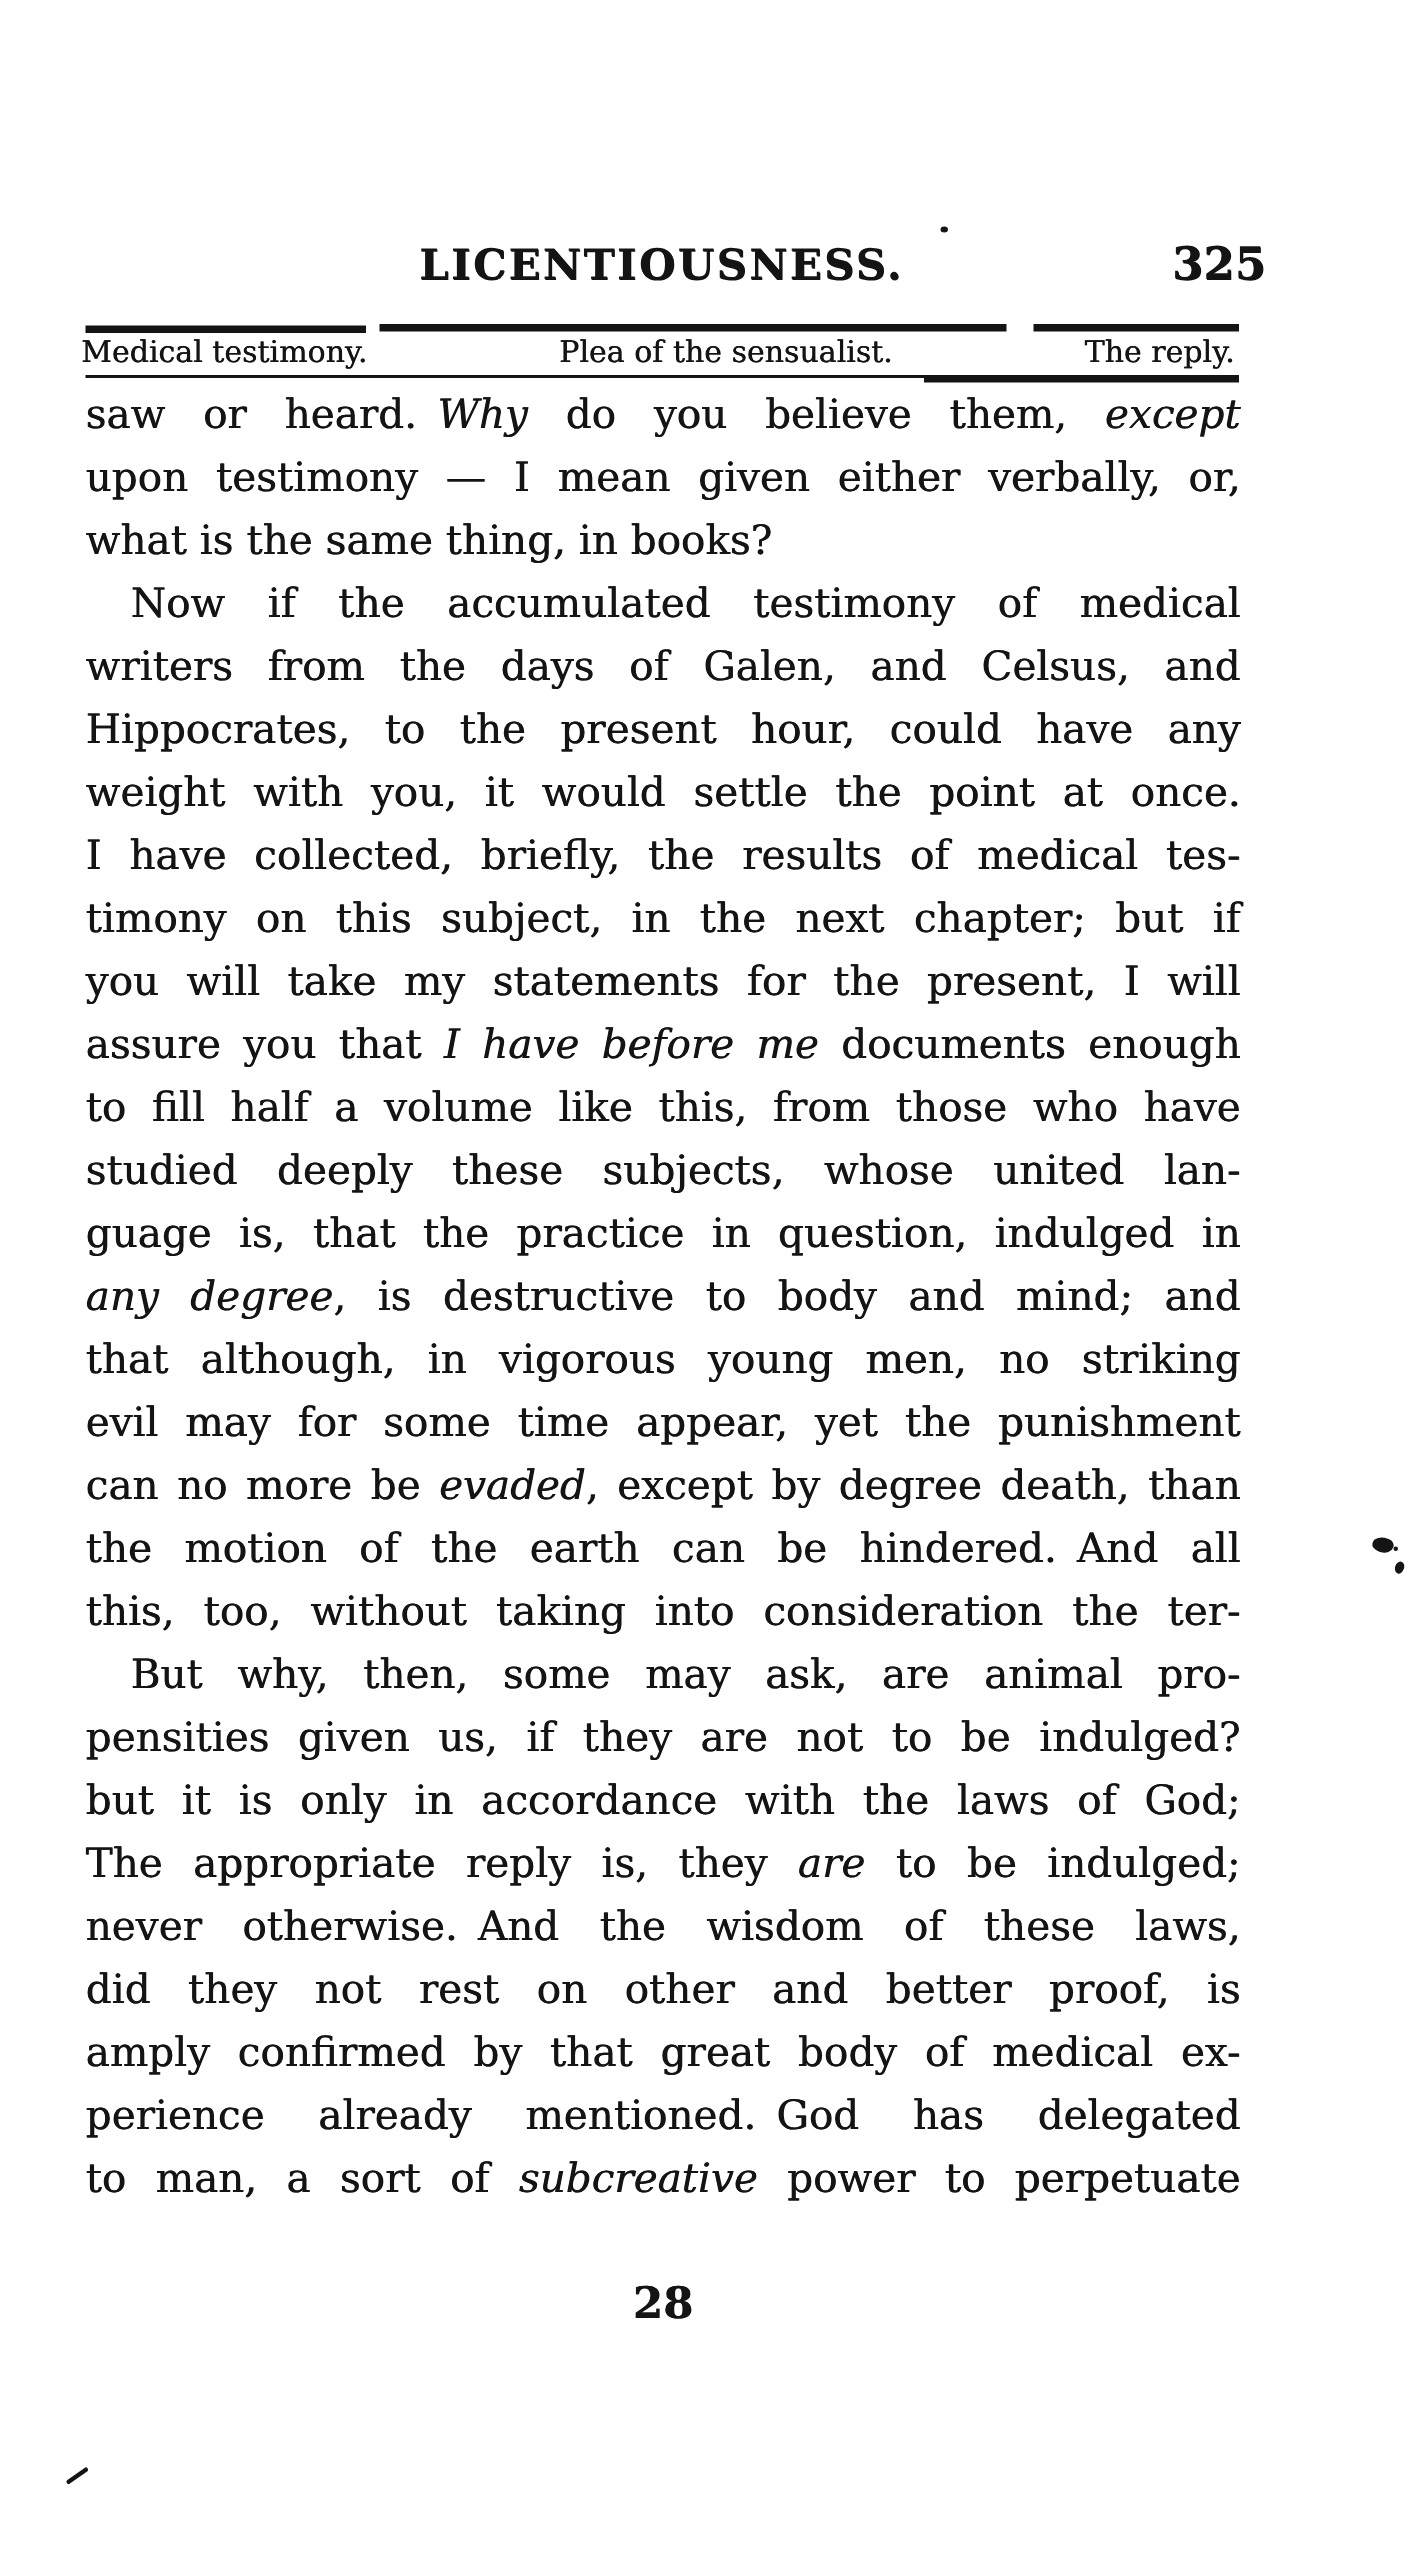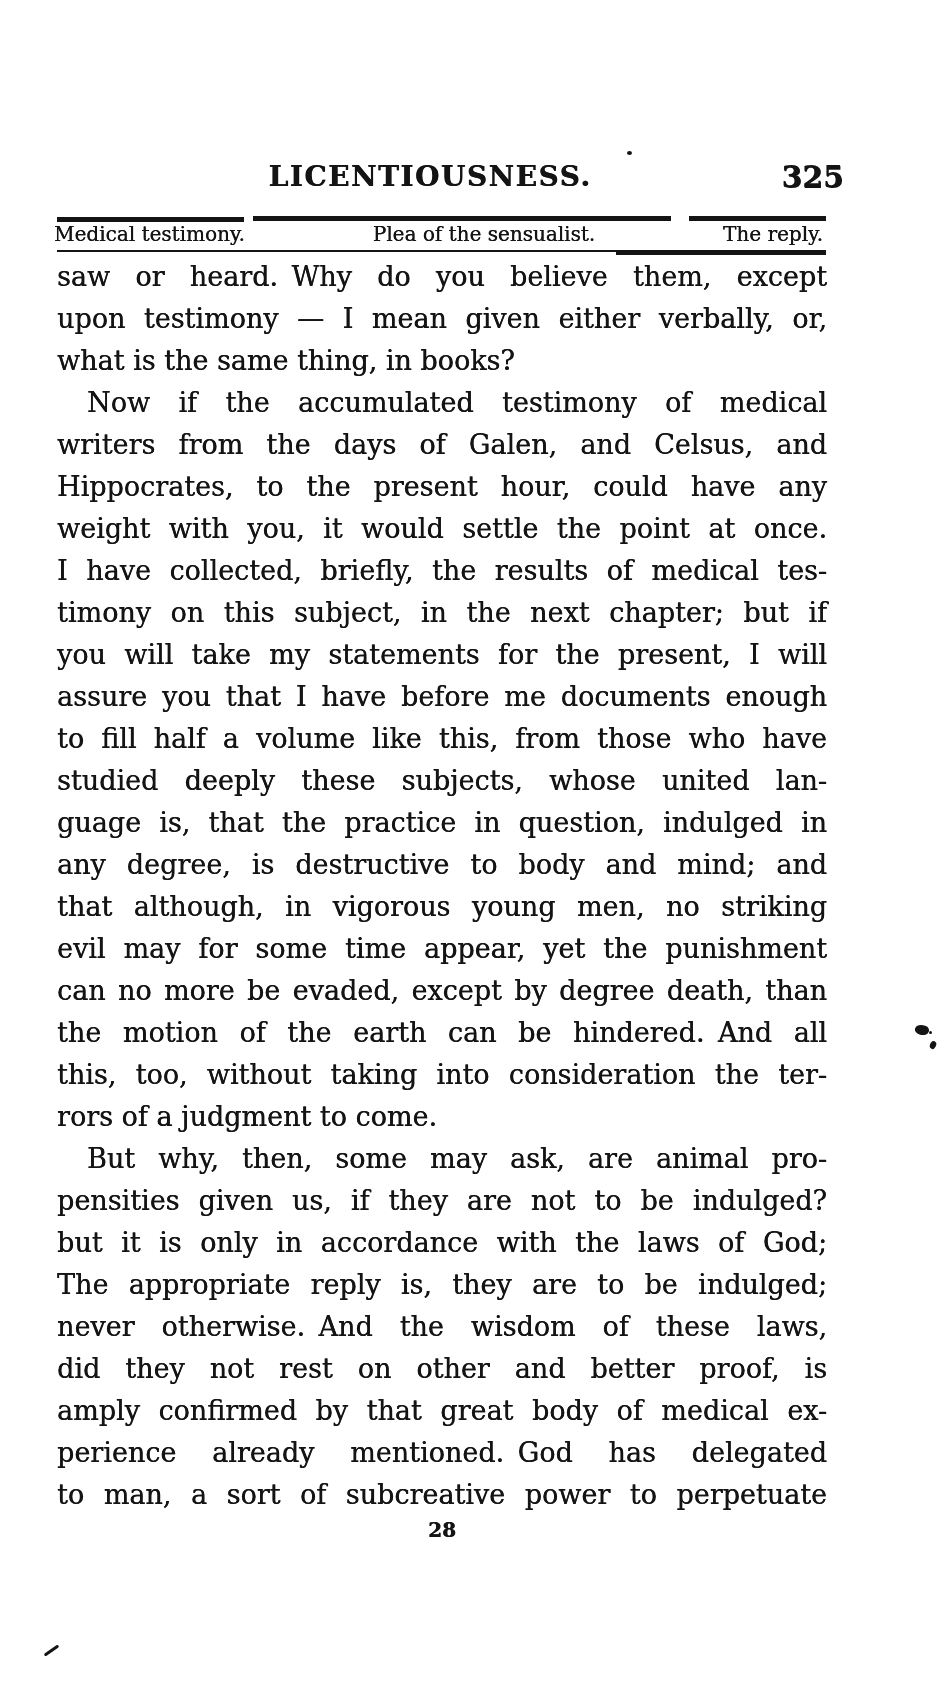--- a/index.html
+++ b/index.html
@@ -10,21 +10,21 @@
     font-family: "DejaVu Serif", serif;
   }
   .page {
     position: relative;
     width: 944px; height: 1703px;
     background: var(--paper, #ffffff);
     color: var(--ink, #141414);
     overflow: hidden;
   }
   .running-title {
-    position: absolute; top: 160px; left: 45px; width: 770px;
+    position: absolute; top: 160px; left: 56px; width: 770px;
     text-align: center;
     font-size: 28px; font-weight: bold; letter-spacing: 1.5px;
     text-shadow: 0.4px 0.4px 0 currentColor;
   }
   .page-number {
     position: absolute; top: 159px; right: 100px;
     font-size: 30px; font-weight: bold;
     text-shadow: 0.5px 0.5px 0 currentColor;
   }
   .rule { position: absolute; background: var(--ink, #141414); }
@@ -44,25 +44,25 @@
     font-size: 27px;
   }
   .line {
     height: 42px; line-height: 42px;
     text-align: justify; text-align-last: justify;
     text-justify: inter-word;
     text-shadow: 0.35px 0.35px 0 currentColor;
   }
   .line.nojust { text-align: left; text-align-last: left; }
   .line.indent { text-indent: 30px; }
-  .it { }
+  .it { font-style: italic; }
   .footer-sig {
     position: absolute; top: 1518px; left: 57px; width: 770px;
     text-align: center;
-    font-size: 20px; font-weight: bold;
+    font-size: 29px; font-weight: bold;
     text-shadow: 0.4px 0.4px 0 currentColor;
   }
   .artifact { position: absolute; background: var(--ink, #141414); }
   .ink-dot   { left: 627px; top: 151px; width: 5px; height: 4px; border-radius: 50%; }
   .ink-blob  { left: 915px; top: 1025px; width: 14px; height: 10px;
                border-radius: 65% 35% 55% 45% / 55% 45% 60% 40%;
                transform: rotate(18deg); }
   .ink-blob-dot { left: 929px; top: 1031px; width: 3px; height: 3px; border-radius: 50%; }
   .ink-speck { left: 930px; top: 1041px; width: 6px; height: 8px;
                border-radius: 45% 55% 40% 60%; transform: rotate(30deg); }
@@ -104,21 +104,20 @@
       <div class="line"><span>assure you that </span><span class="it">I have before me</span><span> documents enough</span></div>
       <div class="line"><span>to fill half a volume like this, from those who have</span></div>
       <div class="line"><span>studied deeply these subjects, whose united lan-</span></div>
       <div class="line"><span>guage is, that the practice in question, indulged in</span></div>
       <div class="line"><span class="it">any degree</span><span>, is destructive to body and mind; and</span></div>
       <div class="line"><span>that although, in vigorous young men, no striking</span></div>
       <div class="line"><span>evil may for some time appear, yet the punishment</span></div>
       <div class="line"><span>can no more be </span><span class="it">evaded</span><span>, except by degree death, than</span></div>
       <div class="line"><span>the motion of the earth can be hindered. And all</span></div>
       <div class="line"><span>this, too, without taking into consideration the ter-</span></div>
-      <div class="line nojust"><span>rors of a judgment to come.</span></div>
       <div class="line indent"><span>But why, then, some may ask, are animal pro-</span></div>
       <div class="line"><span>pensities given us, if they are not to be indulged?</span></div>
       <div class="line"><span>but it is only in accordance with the laws of God;</span></div>
       <div class="line"><span>The appropriate reply is, they </span><span class="it">are</span><span> to be indulged;</span></div>
       <div class="line"><span>never otherwise. And the wisdom of these laws,</span></div>
       <div class="line"><span>did they not rest on other and better proof, is</span></div>
       <div class="line"><span>amply confirmed by that great body of medical ex-</span></div>
       <div class="line"><span>perience already mentioned. God has delegated</span></div>
       <div class="line"><span>to man, a sort of </span><span class="it">subcreative</span><span> power to perpetuate</span></div>
     </div>

